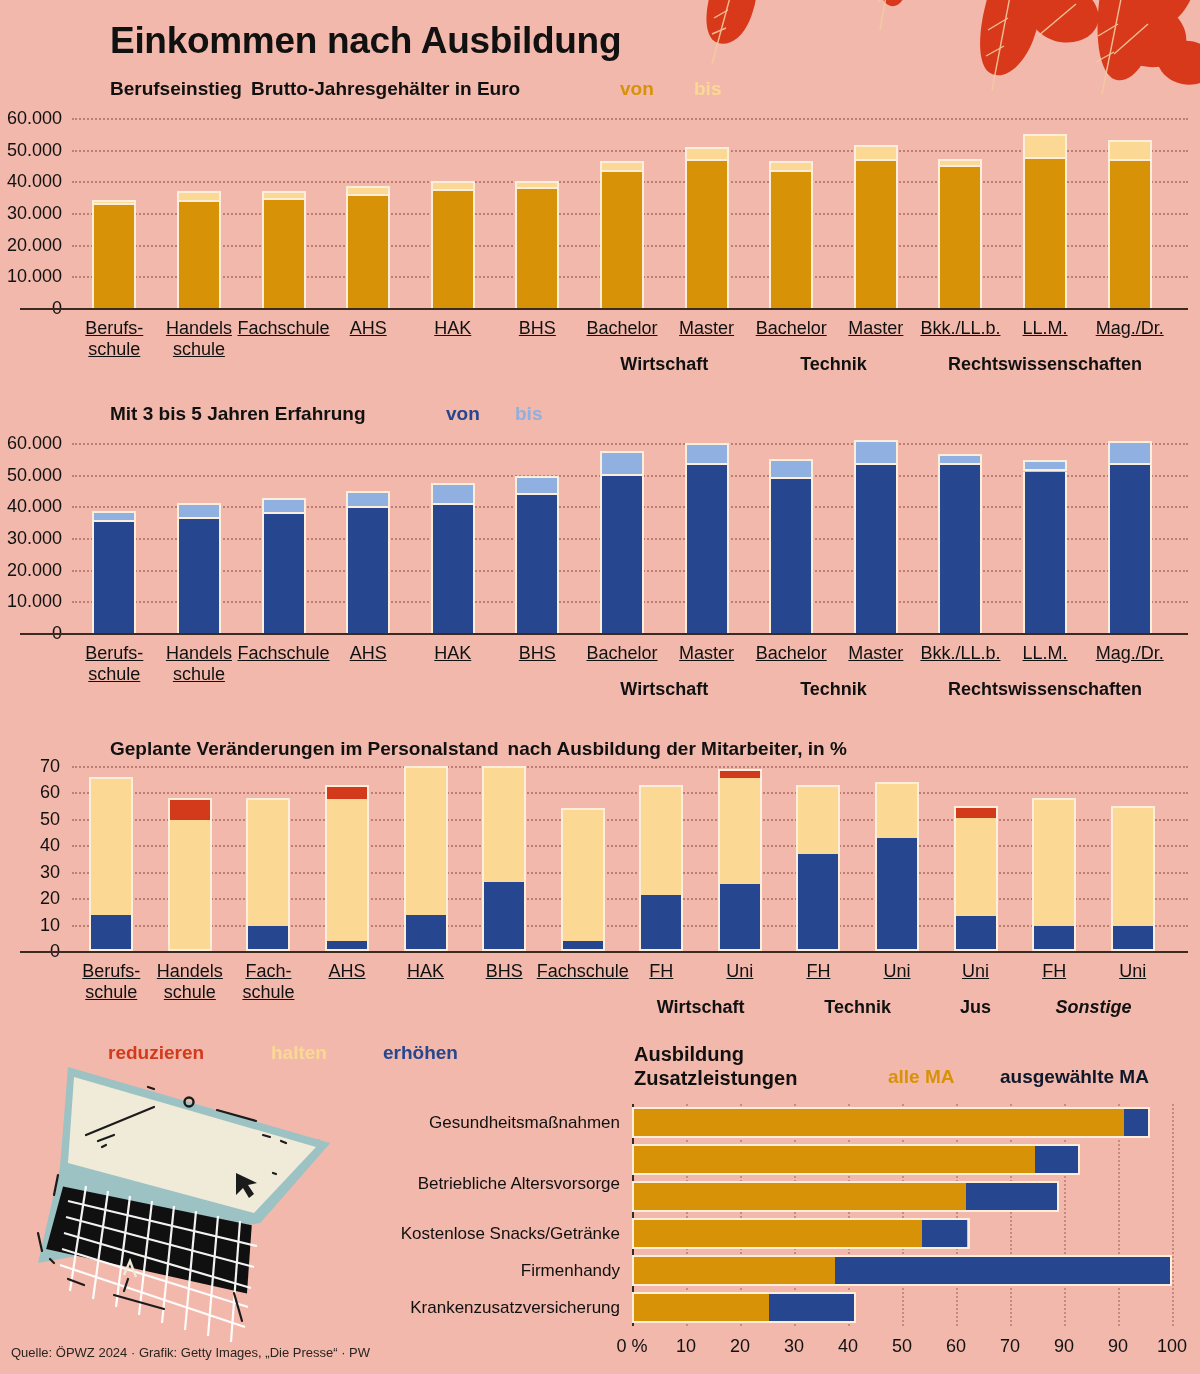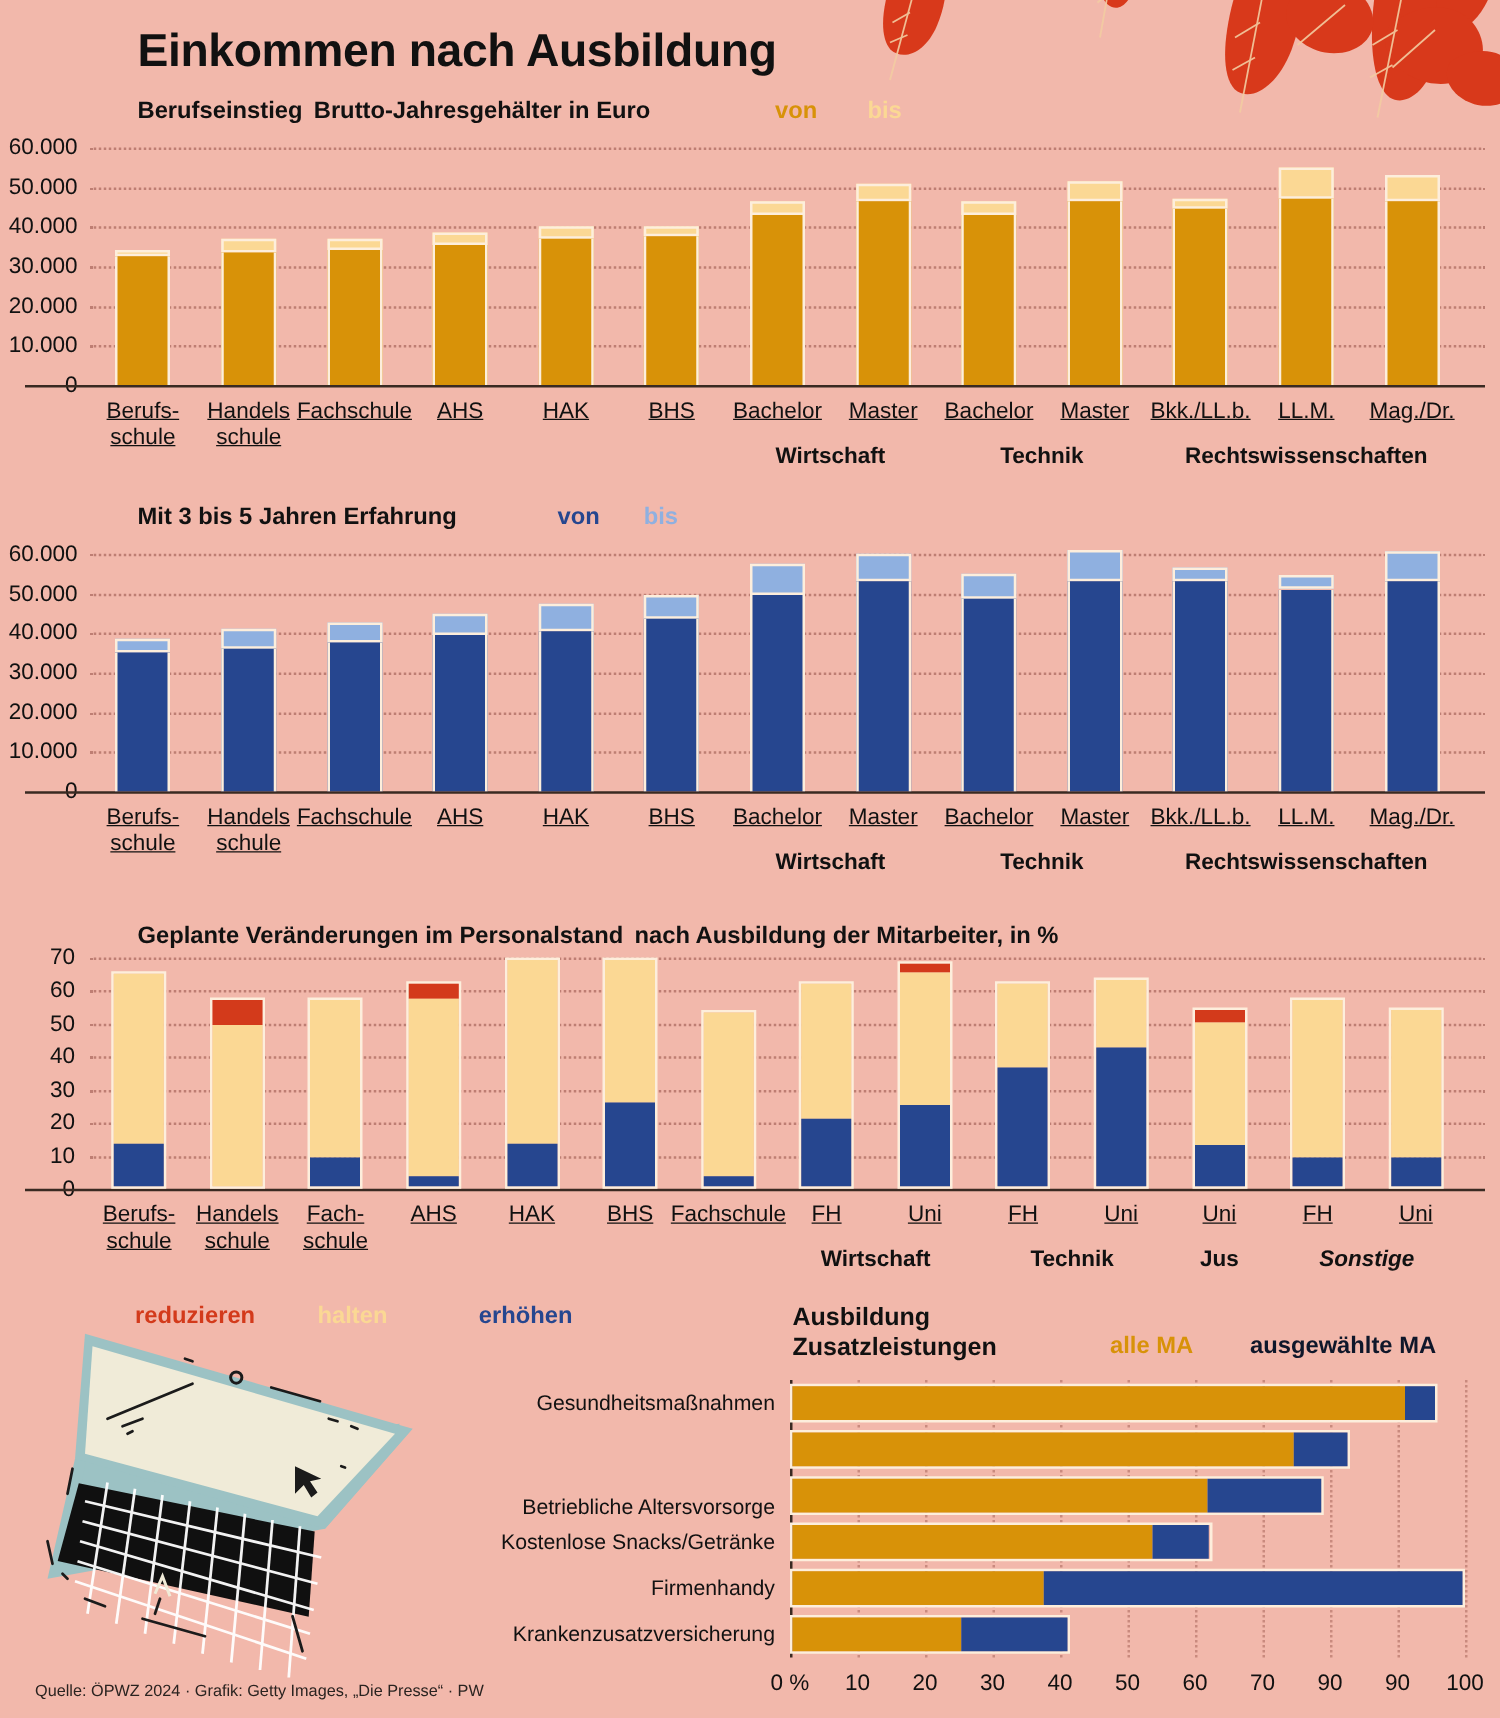--- a/index.html
+++ b/index.html
@@ -61,21 +61,21 @@
   .hlabel{
     position:absolute;right:0;transform:translateY(-50%);
     font-size:17px;white-space:nowrap;text-align:right;
   }
   .hbar{position:absolute;height:34px;}
   .hseg{position:absolute;top:0;height:100%;}
   .hgrid{position:absolute;width:0;border-left:2px dotted #C98A7E;}
   .xtick-h{position:absolute;font-size:18px;transform:translateX(-50%);white-space:nowrap;}
 
   .source{
-    position:absolute;left:28px;top:1345px;font-size:13px;color:#2a2320;
+    position:absolute;left:11px;top:1345px;font-size:13px;color:#2a2320;
     white-space:nowrap;
   }
 </style>
 </head>
 <body>
 
 <div class="page">
 
   <svg class="leaves" viewBox="0 0 560 130">
     <g fill="#D8391B">
@@ -472,21 +472,21 @@
       <div class="xlab" style="left: 1062.71px; width: 140px; top: 201px;">
         <div>Uni</div>
       </div>
       <div class="grp" style="left: 560.571px; width: 280px; top: 237px;">Wirtschaft</div>
       <div class="grp" style="left: 717.714px; width: 280px; top: 237px;">Technik</div>
       <div class="grp" style="left: 835.571px; width: 280px; top: 237px;">Jus</div>
       <div class="grp ital" style="left: 953.429px; width: 280px; top: 237px;">Sonstige</div>
     </div>
 
   <div class="lg3 c-red" style="left:108px;top:1042px;">reduzieren</div>
-  <div class="lg3 c-yellow" style="left:254px;top:1042px;">halten</div>
+  <div class="lg3 c-yellow" style="left:271px;top:1042px;">halten</div>
   <div class="lg3 c-blue" style="left:383px;top:1042px;">erhöhen</div>
 
   <svg style="position:absolute;left:24px;top:1055px;width:330px;height:290px;" viewBox="0 0 330 290">
     <g>
       <path d="M36,112 L306,88 L236,168 L14,208 Z" fill="#9CC2C4"></path>
       <path d="M46,106 L296,84 L232,160 L30,196 Z" fill="#9CC2C4"></path>
       <path d="M44,12 L306,88 L236,168 L36,112 Z" fill="#9CC2C4"></path>
       <path d="M50,22 L292,92 L230,158 L44,108 Z" fill="#F0EBD8"></path>
       <circle cx="165" cy="47" r="4.5" fill="none" stroke="#1b1b1b" stroke-width="2.4"></circle>
       <g stroke="#1b1b1b" stroke-width="2.2" fill="none" stroke-linecap="round">
@@ -565,21 +565,21 @@
       </div>
       <div class="hlabel" style="width: 620px; left: 0px; top: 22.5px;">Gesundheitsmaßnahmen</div>
       <div class="hbar" style="left: 632px; top: 44px; width: 448.2px; height: 31px; border: 2px solid rgb(253, 238, 220); box-sizing: border-box;">
         <div class="hseg" style="left: 0px; width: 90.3614%; background: rgb(216, 146, 8);"></div>
         <div class="hseg" style="left: 90.3614%; width: 9.63855%; background: rgb(38, 70, 143);"></div>
       </div>
       <div class="hbar" style="left: 632px; top: 81px; width: 426.6px; height: 31px; border: 2px solid rgb(253, 238, 220); box-sizing: border-box;">
         <div class="hseg" style="left: 0px; width: 78.481%; background: rgb(216, 146, 8);"></div>
         <div class="hseg" style="left: 78.481%; width: 21.519%; background: rgb(38, 70, 143);"></div>
       </div>
-      <div class="hlabel" style="width: 620px; left: 0px; top: 106px;">Betriebliche Altersvorsorge</div>
+      <div class="hlabel" style="width: 620px; left: 0px; top: 84px;">Betriebliche Altersvorsorge</div>
       <div class="hbar" style="left: 632px; top: 118px; width: 337.5px; height: 31px; border: 2px solid rgb(253, 238, 220); box-sizing: border-box;">
         <div class="hseg" style="left: 0px; width: 86.4%; background: rgb(216, 146, 8);"></div>
         <div class="hseg" style="left: 86.4%; width: 13.6%; background: rgb(38, 70, 143);"></div>
       </div>
       <div class="hlabel" style="width: 620px; left: 0px; top: 133.5px;">Kostenlose Snacks/Getränke</div>
       <div class="hbar" style="left: 632px; top: 155px; width: 540px; height: 31px; border: 2px solid rgb(253, 238, 220); box-sizing: border-box;">
         <div class="hseg" style="left: 0px; width: 37.5%; background: rgb(216, 146, 8);"></div>
         <div class="hseg" style="left: 37.5%; width: 62.5%; background: rgb(38, 70, 143);"></div>
       </div>
       <div class="hlabel" style="width: 620px; left: 0px; top: 170.5px;">Firmenhandy</div>

